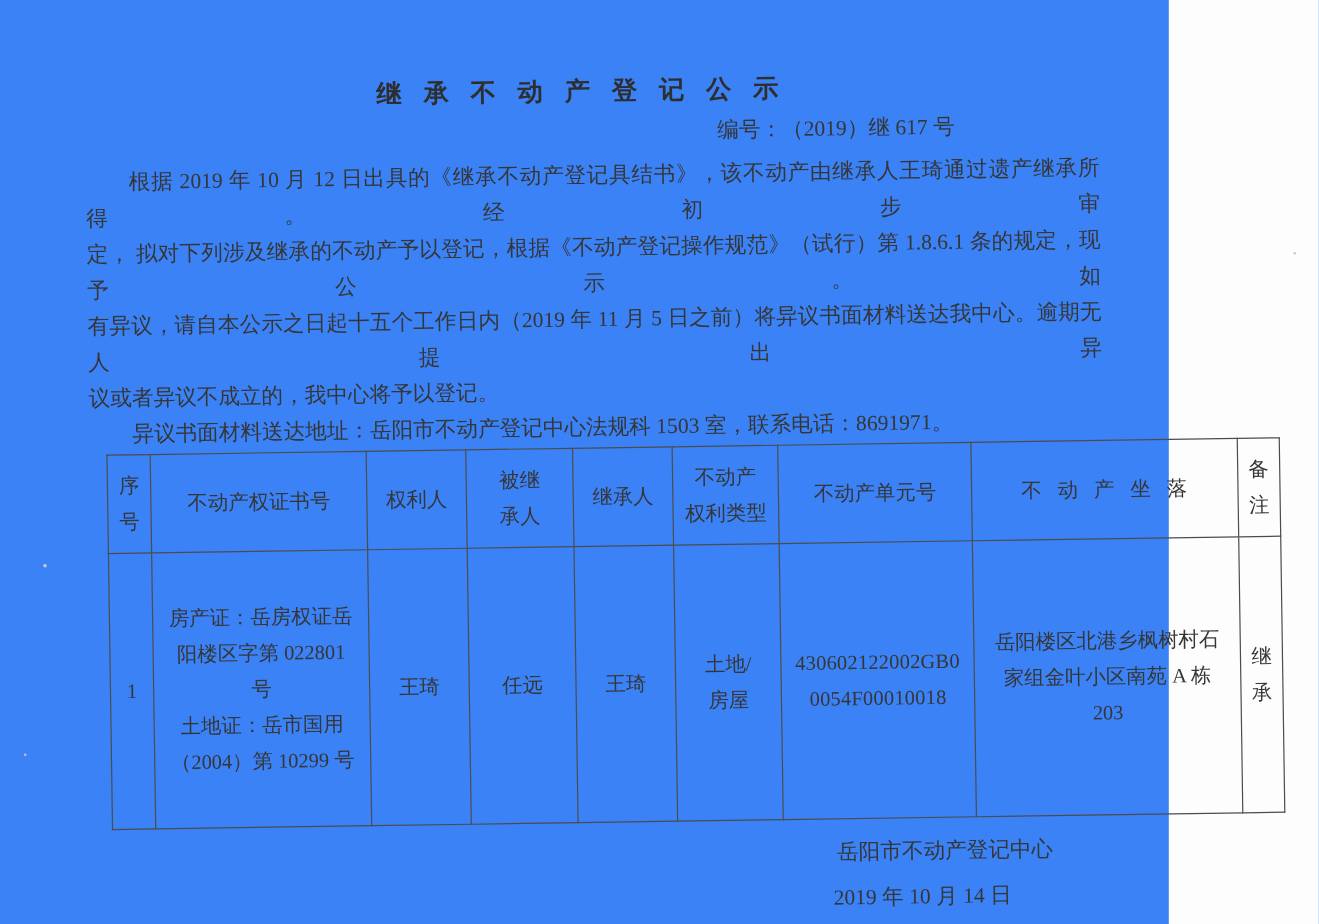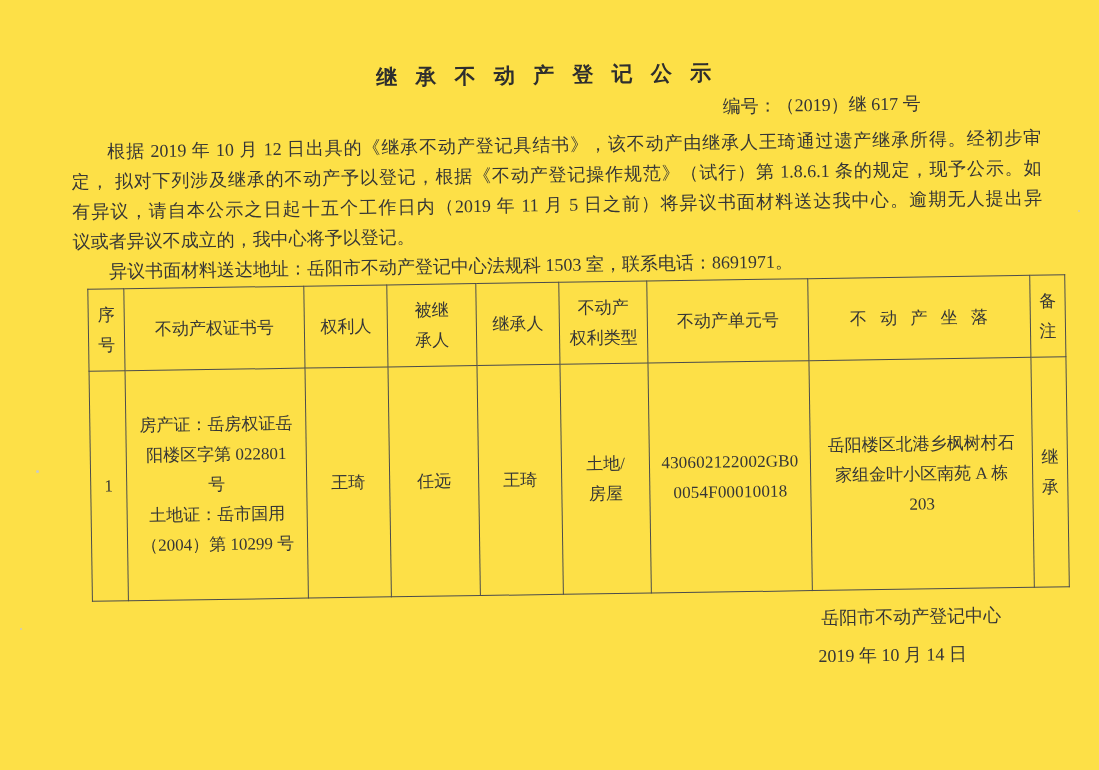--- a/index.html
+++ b/index.html
@@ -4,23 +4,23 @@
 <style>
   * { margin: 0; padding: 0; box-sizing: border-box; }
   html, body { width: 1099px; height: 770px; overflow: hidden; }
   body {
     background: #fdfdfd;
     font-family: "Liberation Serif", "DejaVu Serif", serif;
     color: #363636;
   }
   .paper {
     position: relative;
-    width: 1099px;
+    width: 974px;
     height: 770px;
-    background: #fde047;
+    background: #3b82f6;
   }
   .content {
     position: absolute;
     inset: 0;
     transform: rotate(-0.85deg);
     transform-origin: 550px 400px;
   }
   .doc-title {
     margin-top: 60px;
     text-align: center;

